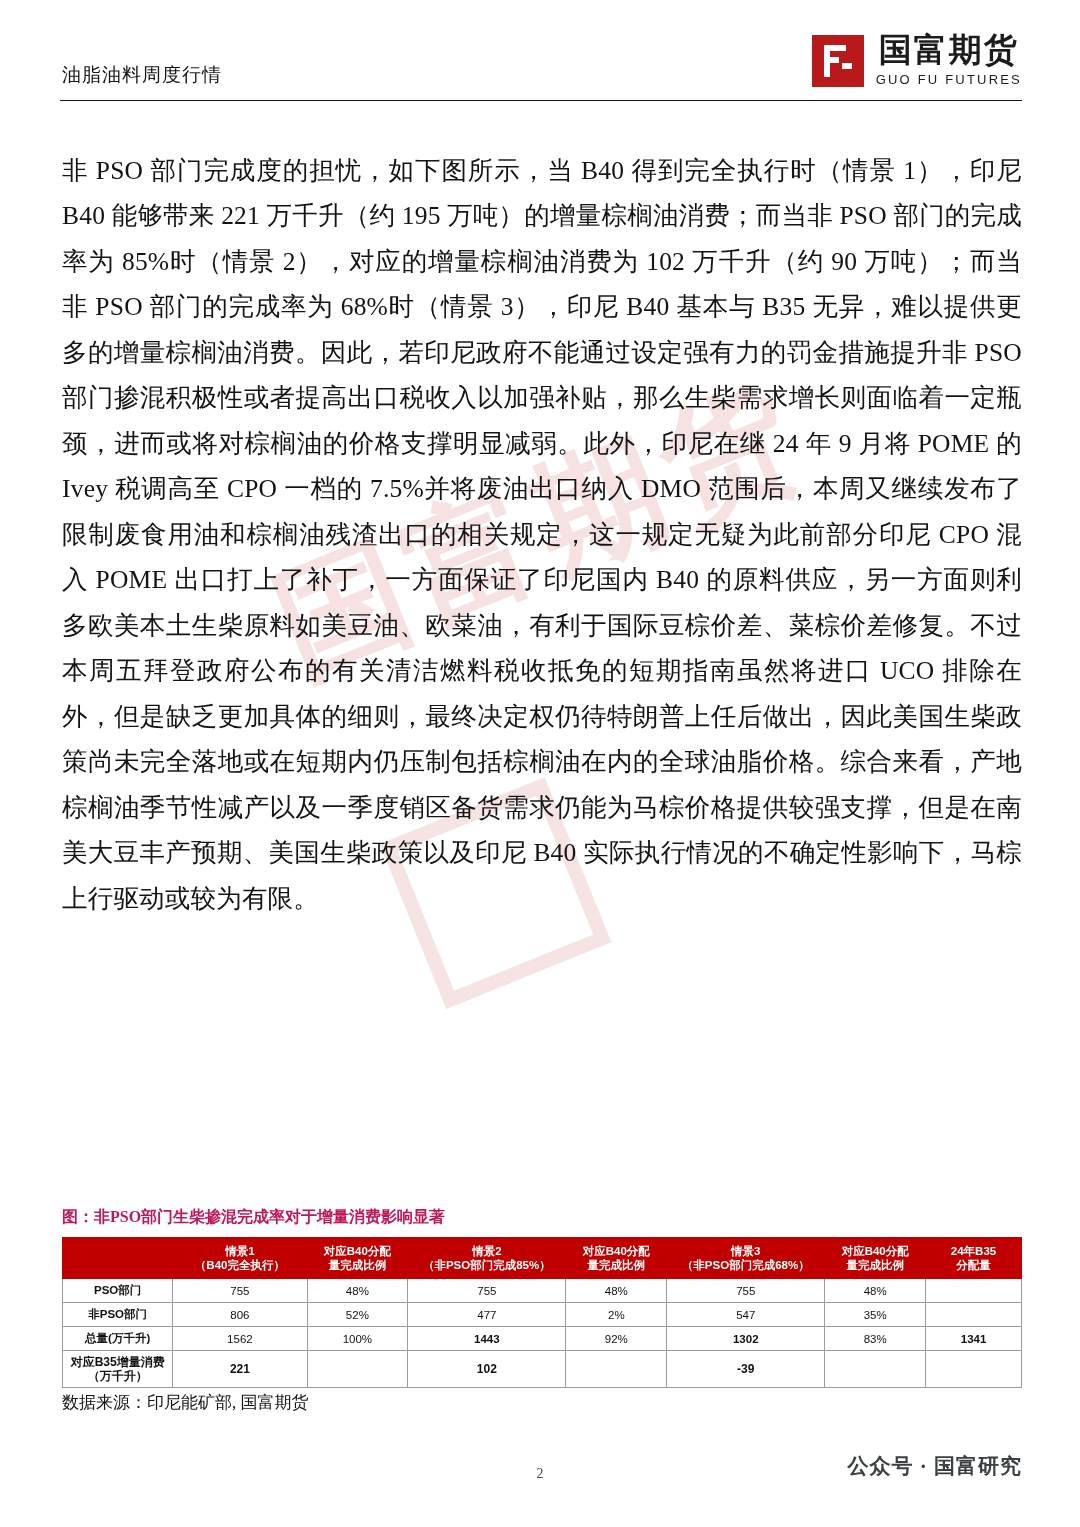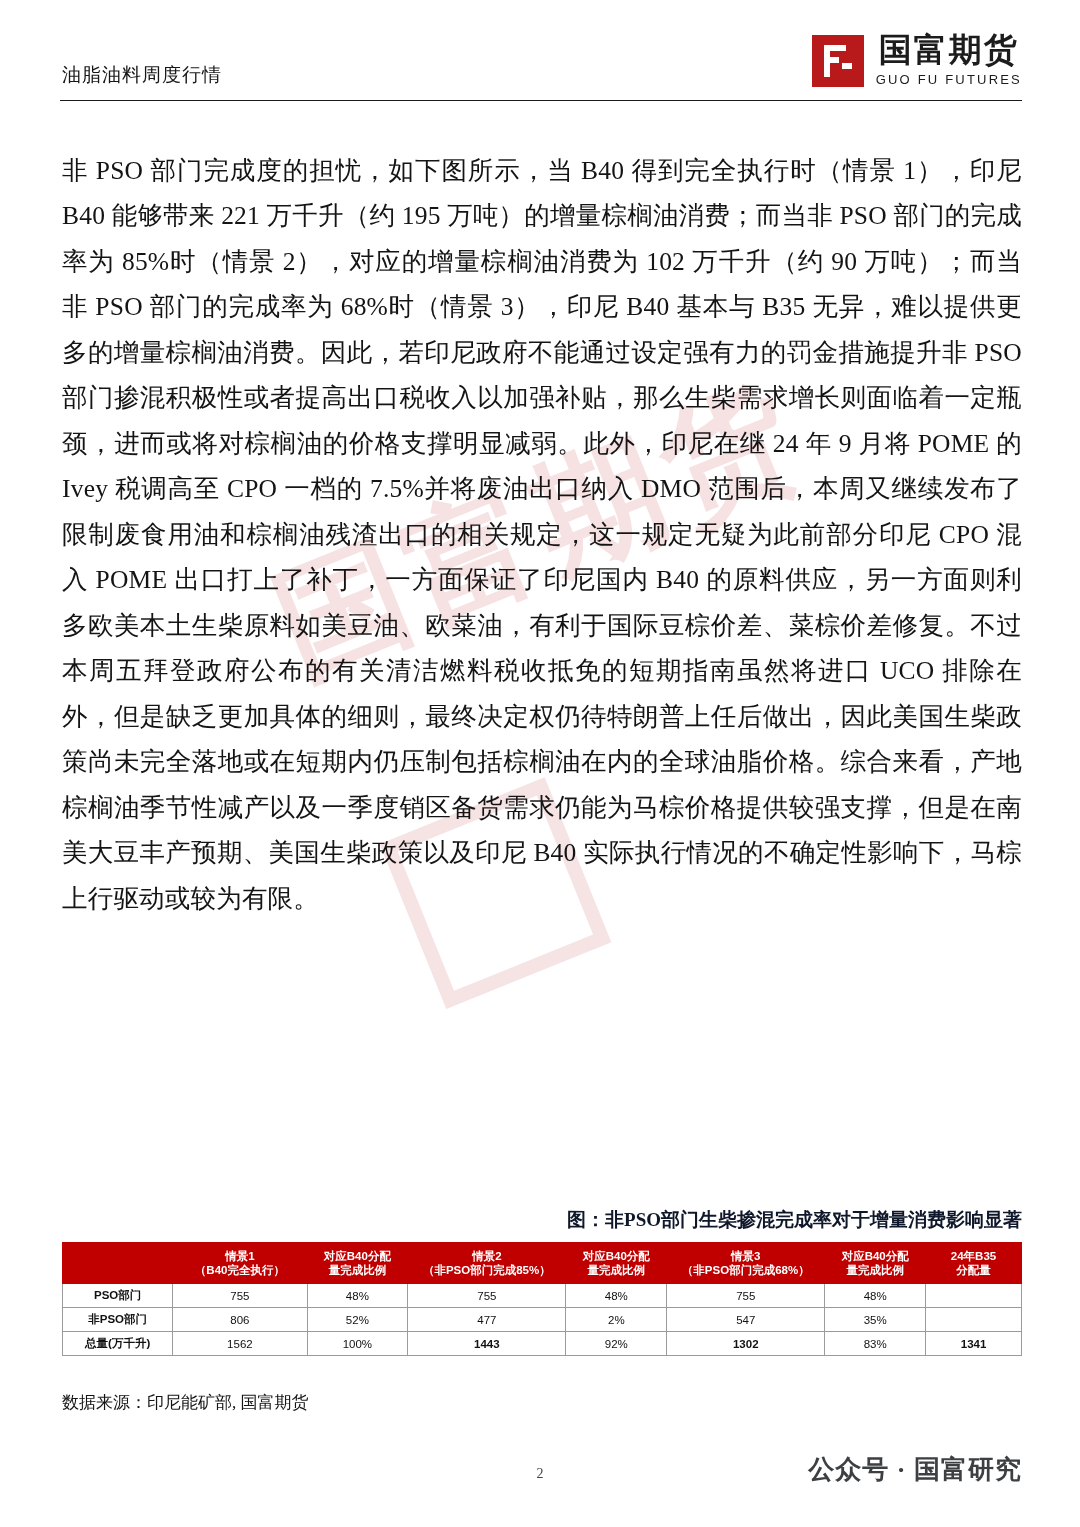--- a/index.html
+++ b/index.html
@@ -114,24 +114,24 @@
   }
 
   
   .figure {
     position: absolute;
     left: 62px;
     right: 58px;
     top: 1207px;
   }
   .fig-caption {
-    text-align: right;
-    font-size: 19px;
-    font-weight: bold;
-    color: #0f172a;
+    text-align: left;
+    font-size: 16px;
+    font-weight: bold;
+    color: #be185d;
     margin-bottom: 9px;
     font-family: "Liberation Serif", serif;
   }
   table.data {
     border-collapse: collapse;
     width: 100%;
     table-layout: fixed;
     font-family: "Liberation Sans", sans-serif;
   }
   table.data th, table.data td {
@@ -184,21 +184,21 @@
     top: 1466px;
     text-align: center;
     font-size: 14px;
     color: #444;
     font-family: "Liberation Serif", serif;
   }
   .footer-brand {
     position: absolute;
     right: 58px;
     top: 1452px;
-    font-size: 26px;
+    font-size: 21px;
     font-weight: bold;
     color: #3c4043;
     letter-spacing: 1px;
     font-family: "Liberation Serif", serif;
   }
 
   
   .watermark {
     position: absolute;
     left: 330px;
@@ -301,20 +301,30 @@
         <tr>
           <td class="rowhead">总量(万千升)</td>
           <td>1562</td>
           <td>100%</td>
           <td class="red">1443</td>
           <td>92%</td>
           <td class="red">1302</td>
           <td>83%</td>
           <td class="red">1341</td>
         </tr>
+        <tr class="lastrow">
+          <td class="rowhead">对应B35增量消费（万千升）</td>
+          <td class="red">221</td>
+          <td></td>
+          <td class="red">102</td>
+          <td></td>
+          <td class="red">-39</td>
+          <td></td>
+          <td></td>
+        </tr>
       </tbody>
   </table>
 </div>
 
 <div class="source">数据来源：印尼能矿部, 国富期货</div>
 
 <div class="page-number">2</div>
 <div class="footer-brand">公众号 · 国富研究</div>
 
 </body></html>

